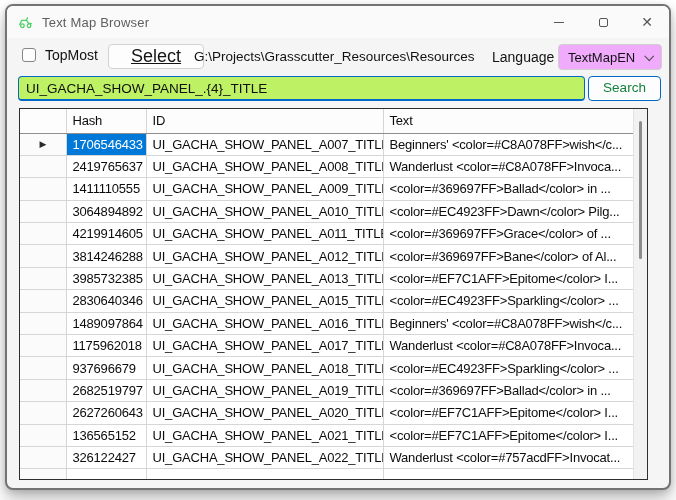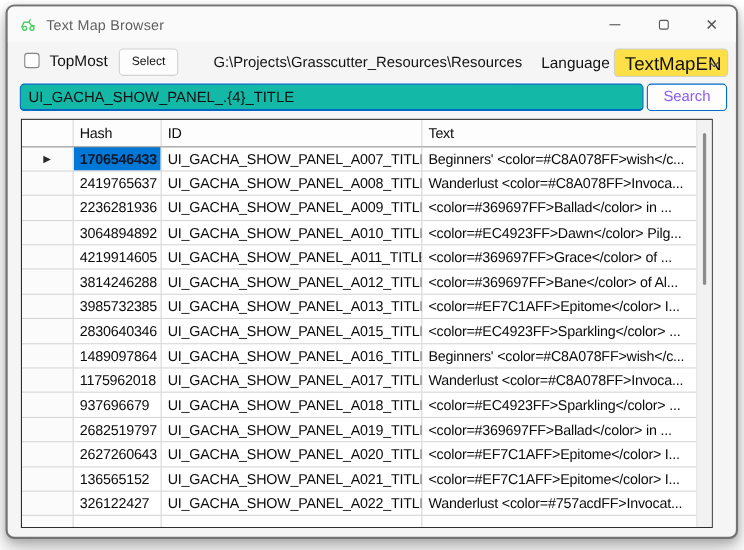--- a/index.html
+++ b/index.html
@@ -22,55 +22,55 @@
   .win-btn { width: 44px; height: 32px; display: flex; align-items: center; justify-content: center;
     color: #565656; font-size: 13px; }
   .min-glyph { display: block; width: 10px; height: 0; border-top: 1px solid #565656; }
   .max-glyph { display: block; width: 9px; height: 9px; border: 1px solid #565656; border-radius: 2px; }
   .close-glyph { font-size: 14px; line-height: 1; }
 
   
   .toolbar { position: absolute; left: 0; top: 36px; right: 0; height: 32px; font-size: 14px; color: #121212; }
   .chk-wrap { position: absolute; left: 15px; top: 5px; display: flex; align-items: center; gap: 9px; }
   .checkbox { width: 14px; height: 14px; background: #fdfdfd; border: 1px solid #868686; border-radius: 3px; }
-  .select-btn { position: absolute; left: 101px; top: 2px; width: 54px; height: 25px;
+  .select-btn { position: absolute; left: 101px; top: 2px; width: 96px; height: 25px;
     background: #fdfdfd; border: 1px solid #d2d2d2; border-radius: 4px;
-    font-size: 11px; color: #141414; text-align: center; line-height: 23px; }
+    font-size: 18px; color: #141414; text-align: center; line-height: 23px; text-decoration: underline; }
   .path-text { position: absolute; left: 187px; top: 7px; font-size: 13.5px; color: #121212; }
   .lang-label { position: absolute; left: 485px; top: 7px; font-size: 14px; }
   .combo { position: absolute; left: 551px; top: 2px; width: 104px; height: 26px;
-    background: #fde047; border: 1px solid #cfcfcf; border-radius: 4px;
-    display: flex; align-items: flex-end; padding-left: 9px; font-size: 17px; }
+    background: #f0abfc; border: 1px solid #cfcfcf; border-radius: 4px;
+    display: flex; align-items: center; padding-left: 9px; font-size: 13px; }
   .combo-chevron { position: absolute; right: 9px; top: 8px; width: 7px; height: 7px;
     border-right: 1.4px solid #4a4a4a; border-bottom: 1.4px solid #4a4a4a;
     transform: rotate(45deg); transform-origin: 60% 60%; }
 
   
   .search-row { position: absolute; left: 0; top: 70px; right: 0; height: 26px; }
   .search-input { position: absolute; left: 11px; top: 0; width: 567px; height: 25px;
-    background: #14b8a6; border: 1px solid #0069c5; border-bottom-width: 2px; border-radius: 4px;
+    background: #bef264; border: 1px solid #0069c5; border-bottom-width: 2px; border-radius: 4px;
     font-family: "Liberation Sans", "DejaVu Sans", sans-serif;
     font-size: 13.5px; color: #101010; padding: 0 7px; outline: none; }
   .search-btn { position: absolute; right: 8px; top: 0; width: 73px; height: 25px;
     background: #fdfdfd; border: 1.5px solid #0069c5; border-radius: 4px;
-    font-size: 13.5px; color: #8b5cf6; text-align: center; line-height: 21px; }
+    font-size: 13.5px; color: #15803d; text-align: center; line-height: 21px; }
 
   
   .grid { position: absolute; left: 12px; top: 102px; width: 629px; height: 372px;
     background: #ffffff; border: 1.5px solid #2e2e2e; overflow: hidden; }
   .grid-inner { position: absolute; left: 0; top: 0; right: 14px; bottom: 0; overflow: hidden; }
   table { border-collapse: collapse; table-layout: fixed; width: 630px; }
   col.c-corner { width: 46px; } col.c-hash { width: 80px; } col.c-id { width: 237px; } col.c-text { width: 267px; }
   th, td { border-right: 1px solid #d6d6d6; border-bottom: 1px solid #d6d6d6;
     font-weight: normal; font-size: 13px; letter-spacing: -0.2px; color: #0c0c0c;
     text-align: left; padding: 0 0 0 6px; white-space: nowrap; overflow: hidden; background: #fdfdfd; }
   thead th { height: 24px; border-bottom: 1px solid #8f8f8f; }
   tbody td { height: 22.4px; background: #ffffff; }
   td.rowhead { background: #fbfbfb; text-align: center; padding: 0; font-size: 9px; color: #2a2a2a; }
-  tr.selected td.cell-hash { background: #0078d7; color: #0f172a; font-weight: bold; }
+  tr.selected td.cell-hash { background: #0078d7; color: #ffffff; }
 
   .vscroll { position: absolute; top: 0; right: 0; bottom: 0; width: 14px;
     background: #f2f2f2; border-left: 1px solid #e3e3e3; }
   .vthumb { position: absolute; left: 5px; top: 12px; width: 3px; height: 138px;
     background: #8c8c8c; border-radius: 2px; }
 </style>
 </head>
 <body>
 
 <div class="window">
@@ -142,21 +142,21 @@
     <td class="cell-text">Beginners' &lt;color=#C8A078FF&gt;wish&lt;/c...</td>
   </tr>
             <tr>
     <td class="rowhead"></td>
     <td class="cell-hash">2419765637</td>
     <td class="cell-id">UI_GACHA_SHOW_PANEL_A008_TITLE</td>
     <td class="cell-text">Wanderlust &lt;color=#C8A078FF&gt;Invoca...</td>
   </tr>
             <tr>
     <td class="rowhead"></td>
-    <td class="cell-hash">2236281936</td>
+    <td class="cell-hash">1411110555</td>
     <td class="cell-id">UI_GACHA_SHOW_PANEL_A009_TITLE</td>
     <td class="cell-text">&lt;color=#369697FF&gt;Ballad&lt;/color&gt; in ...</td>
   </tr>
             <tr>
     <td class="rowhead"></td>
     <td class="cell-hash">3064894892</td>
     <td class="cell-id">UI_GACHA_SHOW_PANEL_A010_TITLE</td>
     <td class="cell-text">&lt;color=#EC4923FF&gt;Dawn&lt;/color&gt; Pilg...</td>
   </tr>
             <tr>

